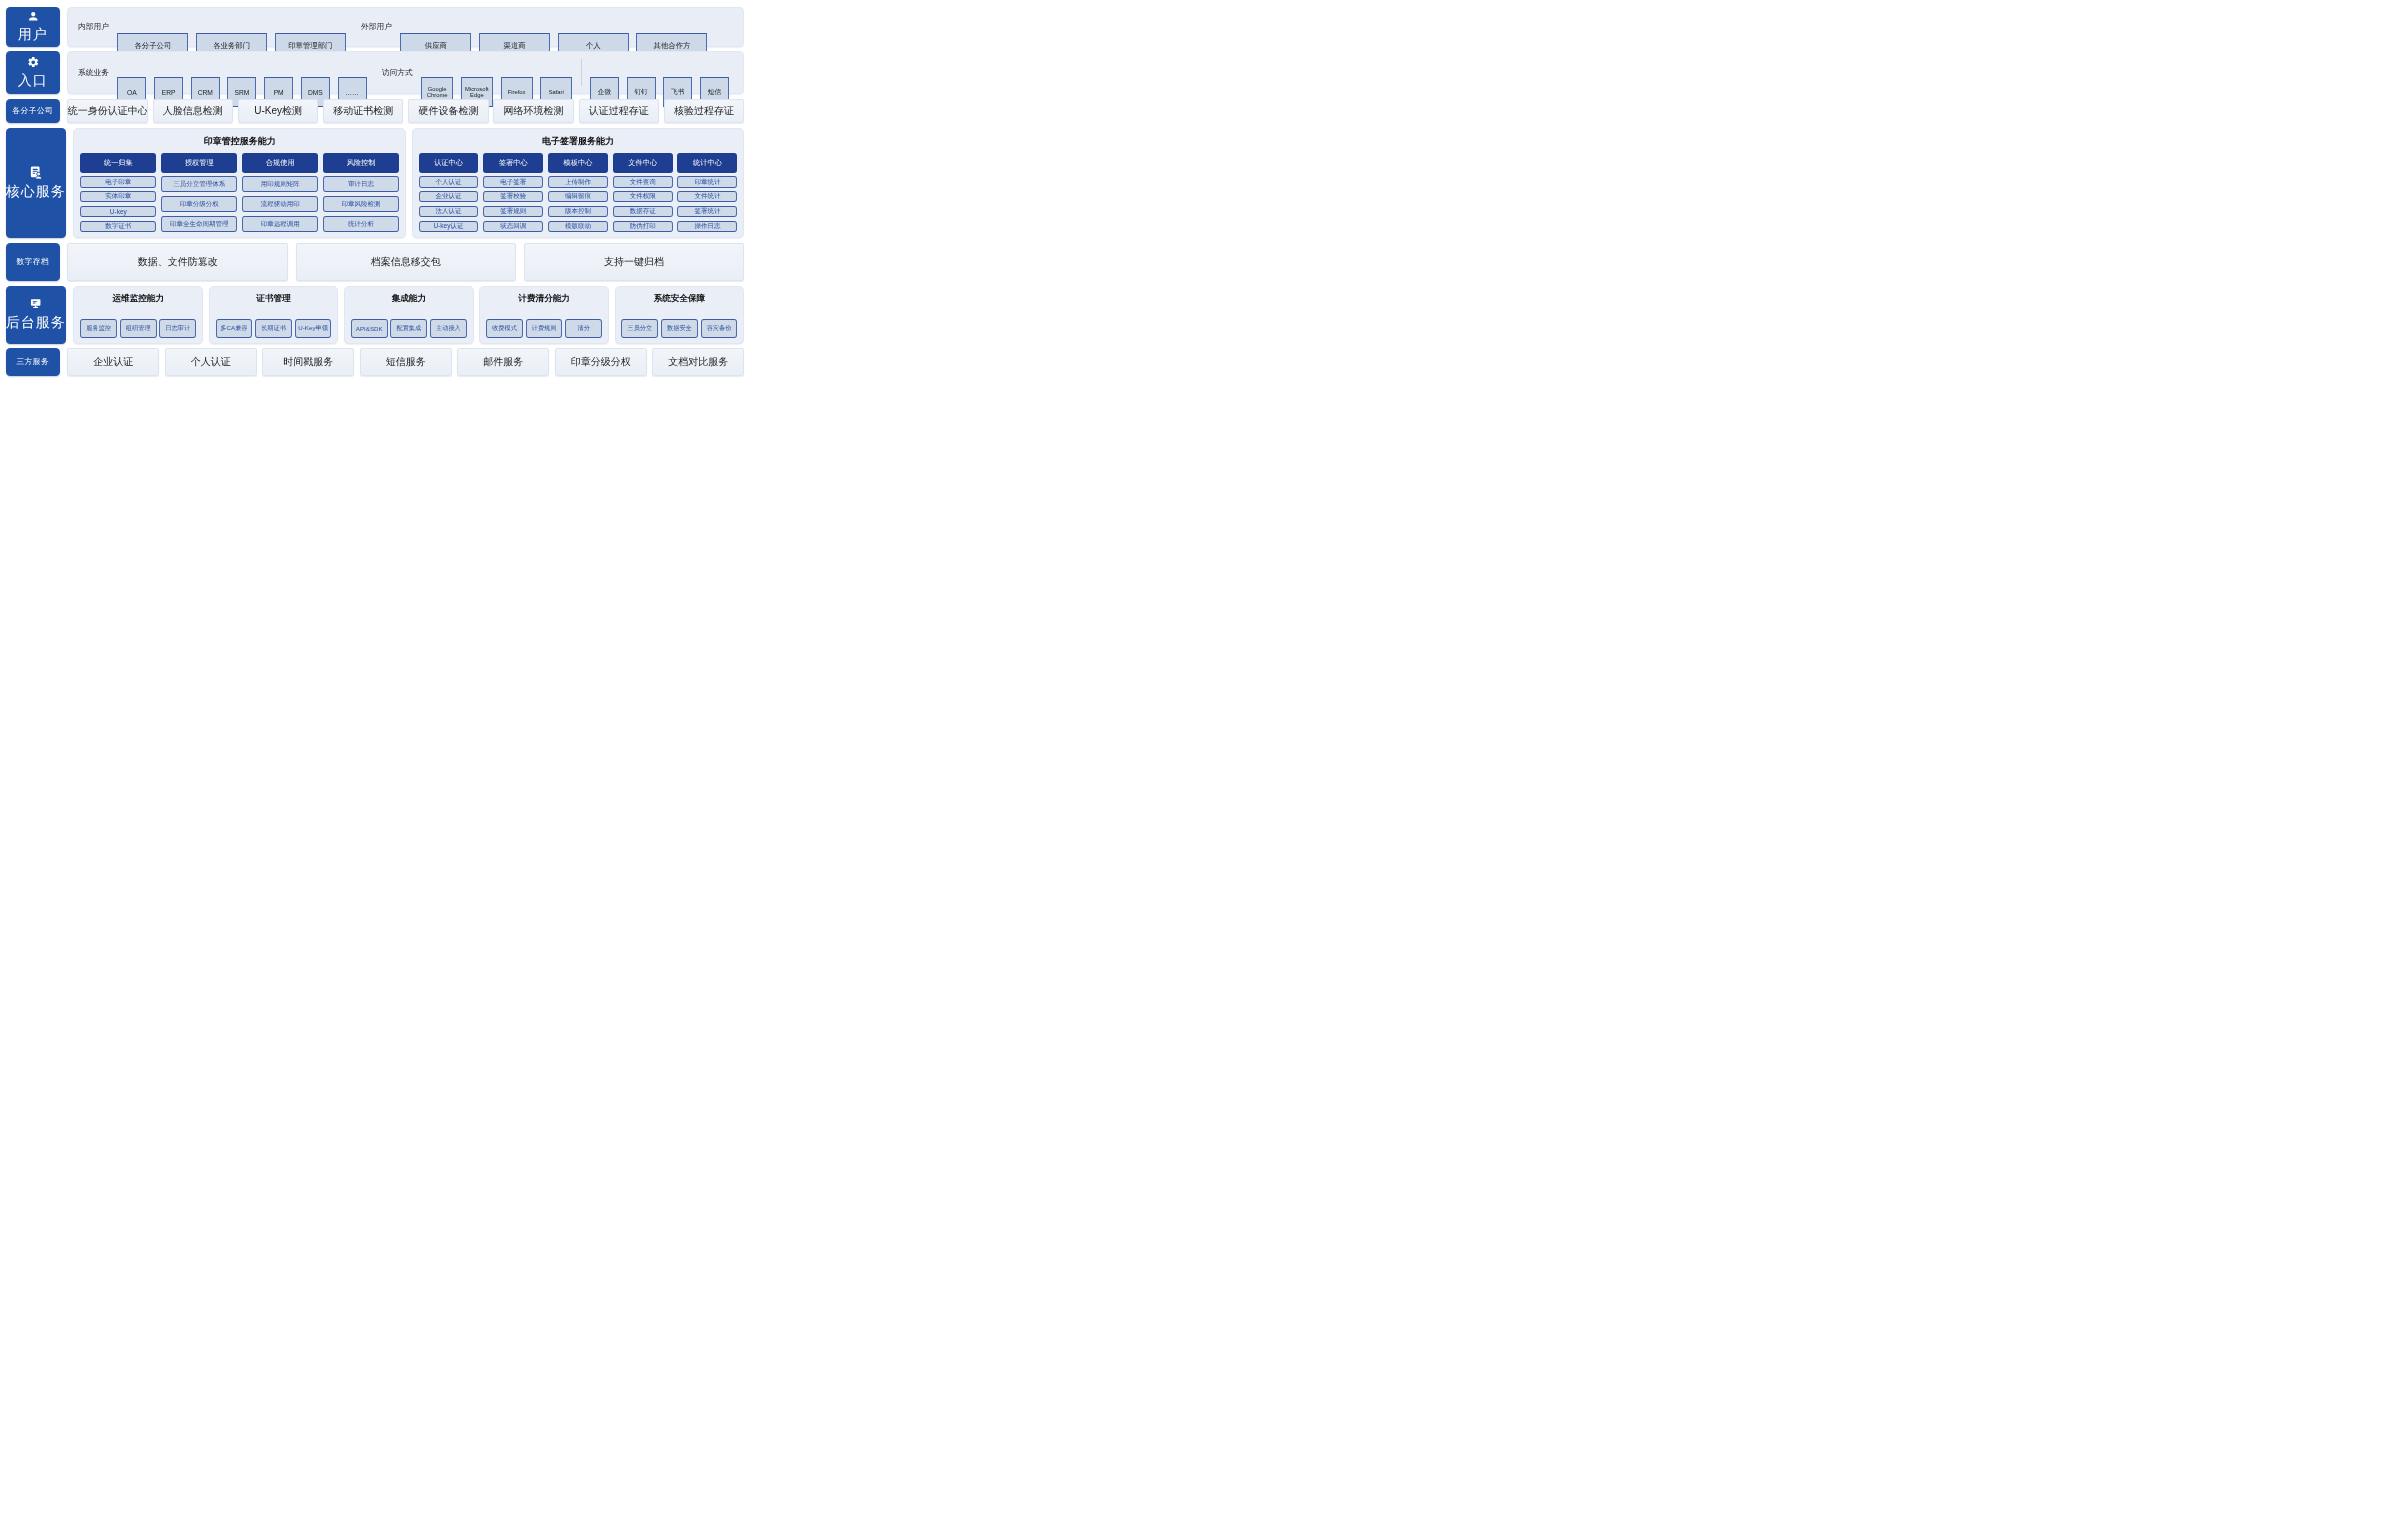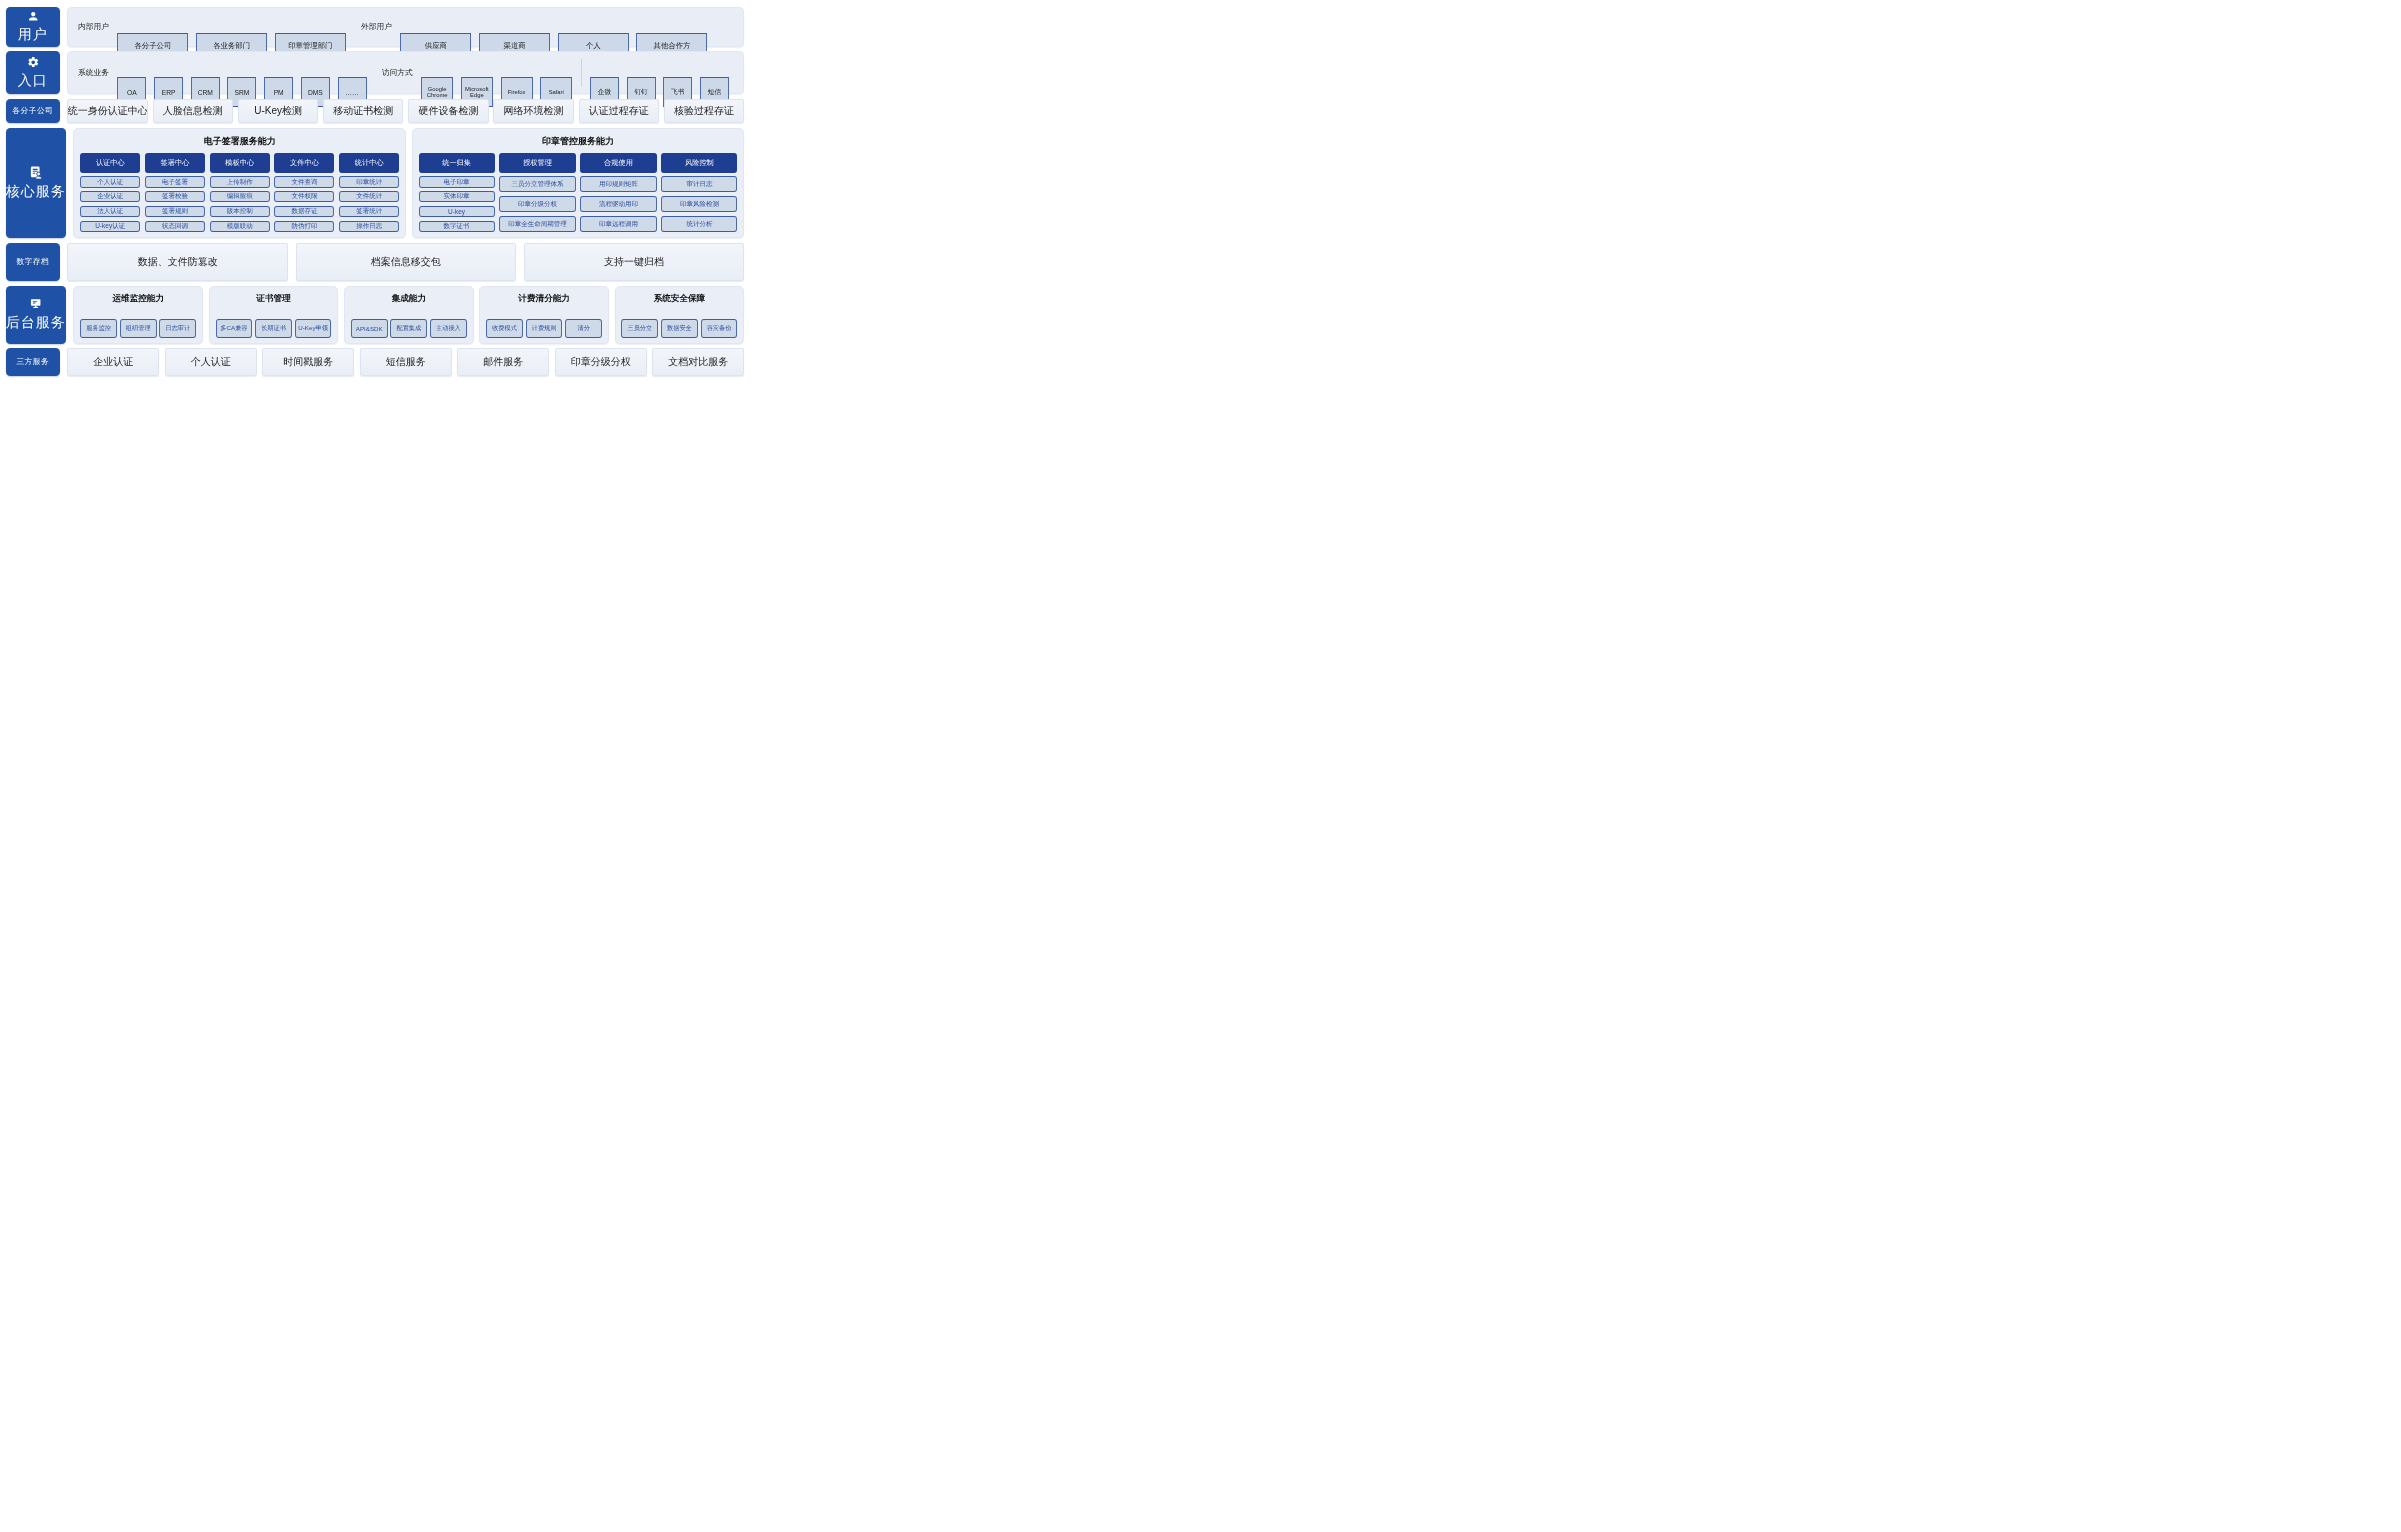--- a/index.html
+++ b/index.html
@@ -162,20 +162,67 @@
           <circle cx="16.6" cy="14" r="2.9" fill="#fff" stroke="#1f52a6" stroke-width="1.5"></circle>
           <path d="M11.6 21.6c0-2.5 2.2-4 5-4s5 1.5 5 4v.4h-10z" fill="#fff" stroke="#1f52a6" stroke-width="1.5"></path>
         </svg>
       </span>
       <span class="lbl">核心服务</span>
     </aside>
     <div class="content">
       <div class="panels">
 
           <section class="panel">
+            <h3 class="panel-title">印章管控服务能力</h3>
+            <div class="cols">
+
+                <div class="col">
+                  <div class="hdr">统一归集</div>
+                  <div class="items">
+
+                  <div class="item">电子印章</div>
+                  <div class="item">实体印章</div>
+                  <div class="item">U-key</div>
+                  <div class="item">数字证书</div>
+                </div>
+                </div>
+
+                <div class="col">
+                  <div class="hdr">授权管理</div>
+                  <div class="items">
+
+                  <div class="item">三员分立管理体系</div>
+                  <div class="item">印章分级分权</div>
+                  <div class="item">印章全生命周期管理</div>
+                </div>
+                </div>
+
+                <div class="col">
+                  <div class="hdr">合规使用</div>
+                  <div class="items">
+
+                  <div class="item">用印规则矩阵</div>
+                  <div class="item">流程驱动用印</div>
+                  <div class="item">印章远程调用</div>
+                </div>
+                </div>
+
+                <div class="col">
+                  <div class="hdr">风险控制</div>
+                  <div class="items">
+
+                  <div class="item">审计日志</div>
+                  <div class="item">印章风险检测</div>
+                  <div class="item">统计分析</div>
+                </div>
+                </div>
+              </div>
+          </section>
+
+          <section class="panel">
             <h3 class="panel-title">电子签署服务能力</h3>
             <div class="cols">
 
                 <div class="col">
                   <div class="hdr">认证中心</div>
                   <div class="items">
 
                   <div class="item">个人认证</div>
                   <div class="item">企业认证</div>
                   <div class="item">法人认证</div>
@@ -217,67 +264,20 @@
                 </div>
 
                 <div class="col">
                   <div class="hdr">统计中心</div>
                   <div class="items">
 
                   <div class="item">印章统计</div>
                   <div class="item">文件统计</div>
                   <div class="item">签署统计</div>
                   <div class="item">操作日志</div>
-                </div>
-                </div>
-              </div>
-          </section>
-
-          <section class="panel">
-            <h3 class="panel-title">印章管控服务能力</h3>
-            <div class="cols">
-
-                <div class="col">
-                  <div class="hdr">统一归集</div>
-                  <div class="items">
-
-                  <div class="item">电子印章</div>
-                  <div class="item">实体印章</div>
-                  <div class="item">U-key</div>
-                  <div class="item">数字证书</div>
-                </div>
-                </div>
-
-                <div class="col">
-                  <div class="hdr">授权管理</div>
-                  <div class="items">
-
-                  <div class="item">三员分立管理体系</div>
-                  <div class="item">印章分级分权</div>
-                  <div class="item">印章全生命周期管理</div>
-                </div>
-                </div>
-
-                <div class="col">
-                  <div class="hdr">合规使用</div>
-                  <div class="items">
-
-                  <div class="item">用印规则矩阵</div>
-                  <div class="item">流程驱动用印</div>
-                  <div class="item">印章远程调用</div>
-                </div>
-                </div>
-
-                <div class="col">
-                  <div class="hdr">风险控制</div>
-                  <div class="items">
-
-                  <div class="item">审计日志</div>
-                  <div class="item">印章风险检测</div>
-                  <div class="item">统计分析</div>
                 </div>
                 </div>
               </div>
           </section>
         </div>
     </div>
   </div>
 
   <div class="row r5">
     <aside class="sb small">

